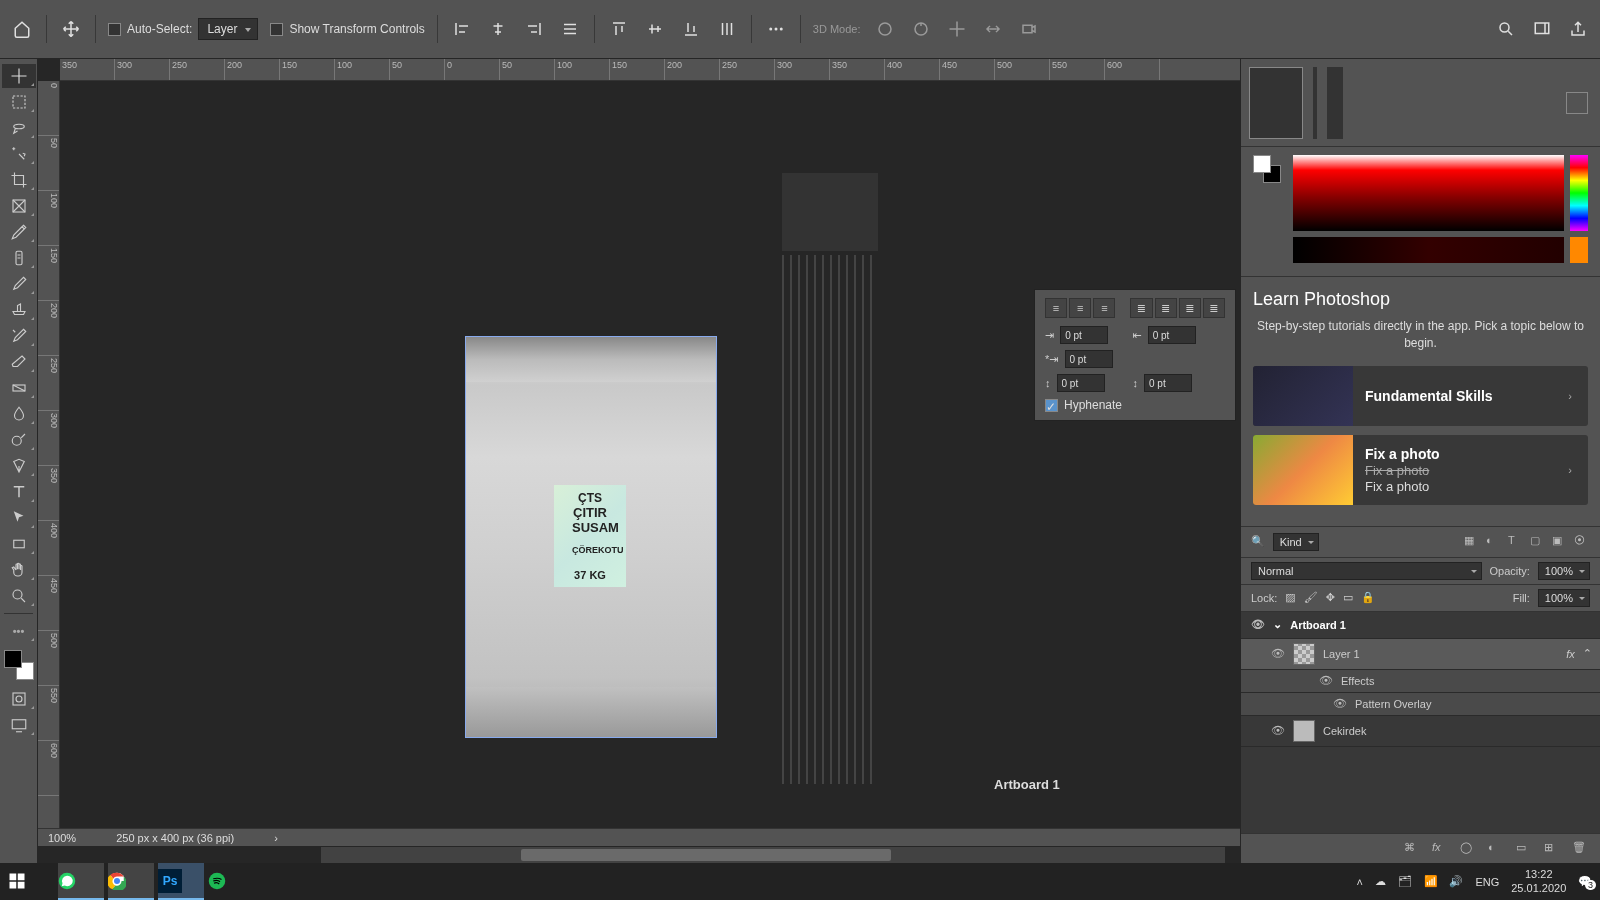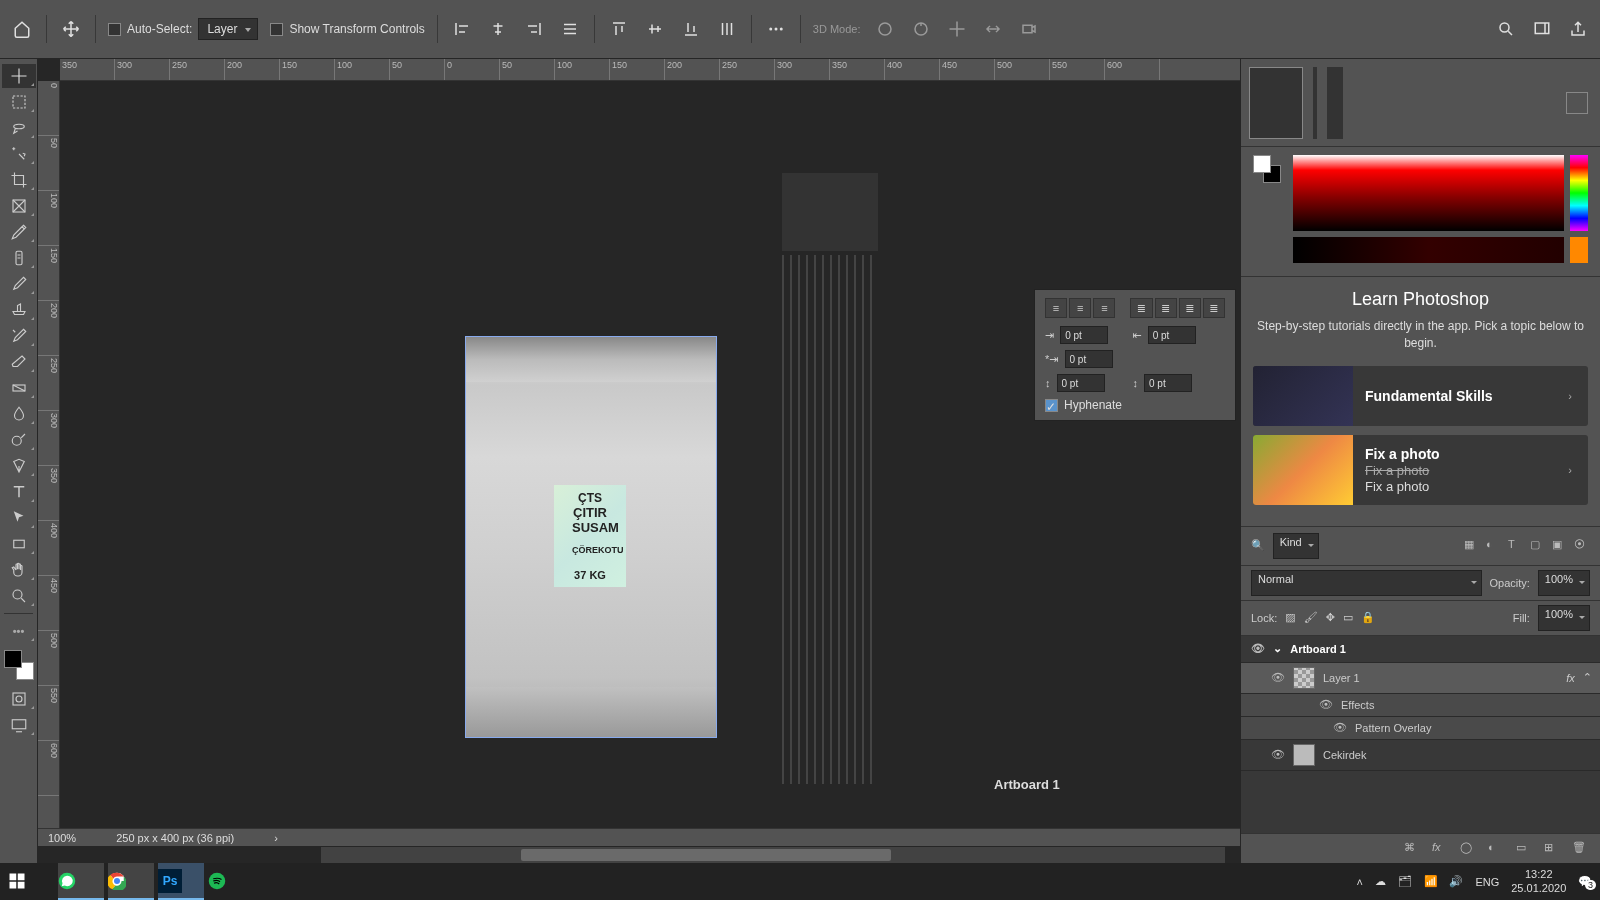--- a/index.html
+++ b/index.html
@@ -43,29 +43,29 @@
 .nav-preview{height:88px;background:#535353;display:flex;align-items:center;padding-left:8px;gap:10px;border-bottom:1px solid #333;position:relative}
 .nav-box{width:54px;height:72px;border:1px solid #888;background:#333}
 .panel-collapse-btn{width:22px;height:22px;border:1px solid #888;margin-left:auto;margin-right:12px}
 .color-panel{height:130px;padding:8px 12px;border-bottom:1px solid #333;display:flex;gap:8px}
 .color-swatches{width:32px;position:relative}
 .color-swatches .fg{position:absolute;width:18px;height:18px;background:#fff;border:1px solid #888;top:0;left:0}
 .color-swatches .bg{position:absolute;width:18px;height:18px;background:#000;border:1px solid #888;top:10px;left:10px}
 .color-gradient{flex:1;height:76px;background:linear-gradient(to bottom,#fff,#f00 20%,#800 55%,#000);position:relative}
 .hue-strip{width:18px;height:76px;background:linear-gradient(to bottom,#f0f,#f00,#ff0,#0f0,#0ff,#00f,#f0f)}
 .learn-panel{padding:12px;border-bottom:1px solid #333}
-.learn-title{text-align:center;color:#fff;font-size:18px;margin-bottom:8px}
+.learn-title{color:#fff;font-size:18px;margin-bottom:8px}
 .learn-sub{text-align:center;color:#ddd;font-size:12px;margin-bottom:14px;line-height:1.4}
 .learn-card{height:60px;background:#383838;border-radius:3px;margin-bottom:9px;display:flex;align-items:center;cursor:pointer;overflow:hidden}
 .learn-thumb{width:100px;height:100%;background:linear-gradient(135deg,#223,#335)}
 .learn-thumb2{background:linear-gradient(135deg,#8a3,#e84,#fc3)}
 .learn-txt{flex:1;padding-left:12px;color:#fff;font-size:14px;font-weight:bold}
 .learn-arrow{padding-right:16px;color:#aaa}
 .layers-top{display:flex;align-items:center;gap:8px;padding:6px 10px;border-bottom:1px solid #333}
-.layers-dd{background:#333;border:1px solid #222;padding:2px 16px 10px 6px;color:#ddd;font-size:11px;position:relative}
+.layers-dd{background:#333;border:1px solid #222;padding:2px 16px 2px 6px;color:#ddd;font-size:11px;position:relative}
 .layers-dd::after{content:"";position:absolute;right:4px;top:45%;border-left:3px solid transparent;border-right:3px solid transparent;border-top:3px solid #aaa}
 .layers-icons{display:flex;gap:6px;margin-left:auto}
 .layers-icons .li{width:16px;height:16px;color:#bbb;cursor:pointer}
 .layers-row{display:flex;align-items:center;gap:8px;padding:4px 10px;border-bottom:1px solid #333;font-size:11px}
 .layers-list{flex:1;background:#383838;overflow:auto}
 .layer-item{display:flex;align-items:center;gap:8px;padding:4px 8px;border-bottom:1px solid #2a2a2a}
 .layer-item.sel{background:#5a5a5a}
 .eye{width:14px;height:14px;color:#bbb}
 .layer-thumb{width:22px;height:22px;border:1px solid #666;background:repeating-conic-gradient(#999 0% 25%,#ccc 0% 50%) 0/8px 8px}
 .artboard-row{padding:6px 10px;display:flex;align-items:center;gap:8px;font-weight:bold;color:#fff;border-bottom:1px solid #2a2a2a}

